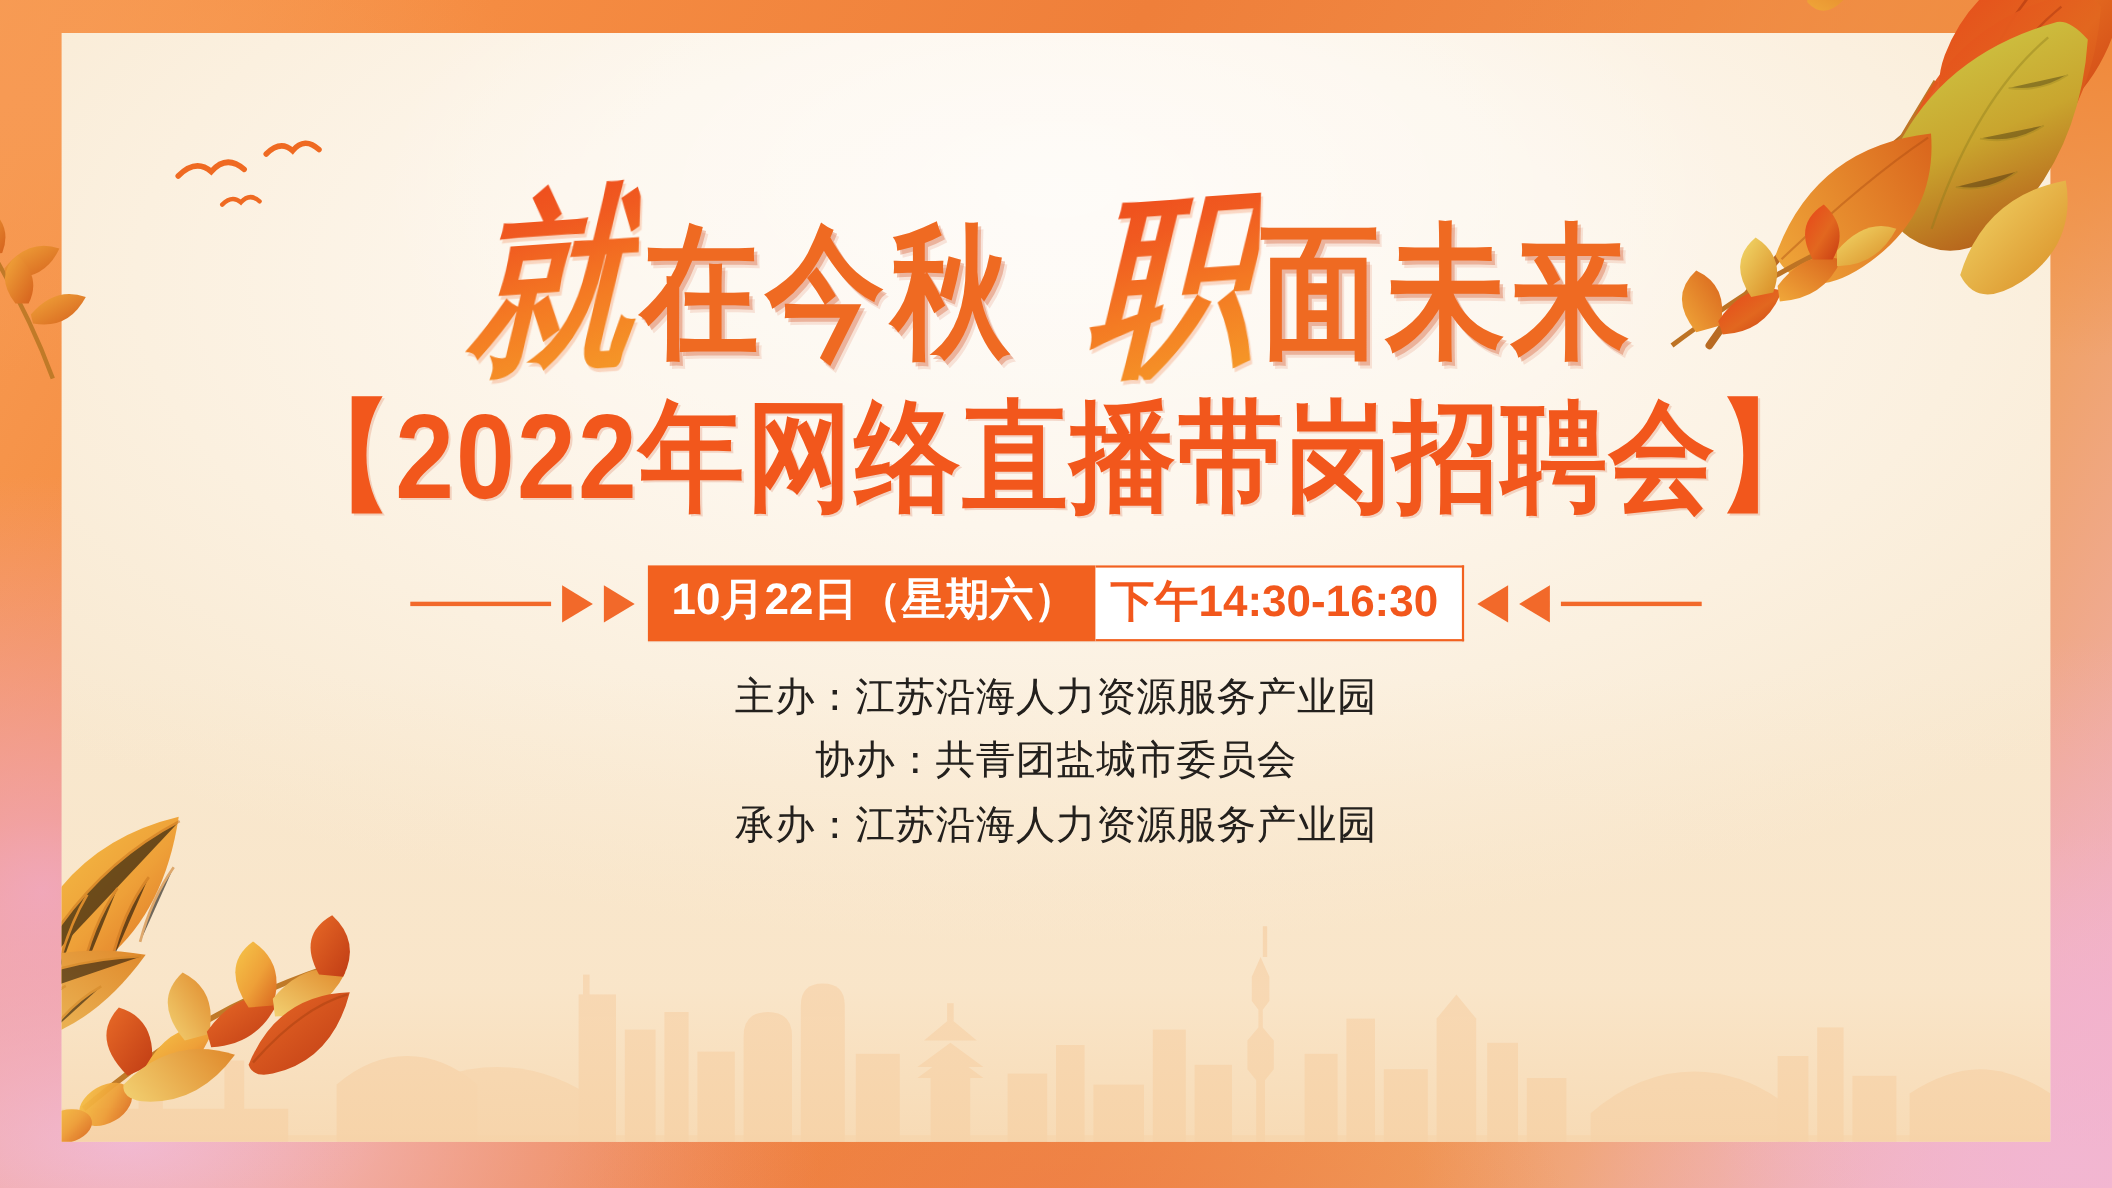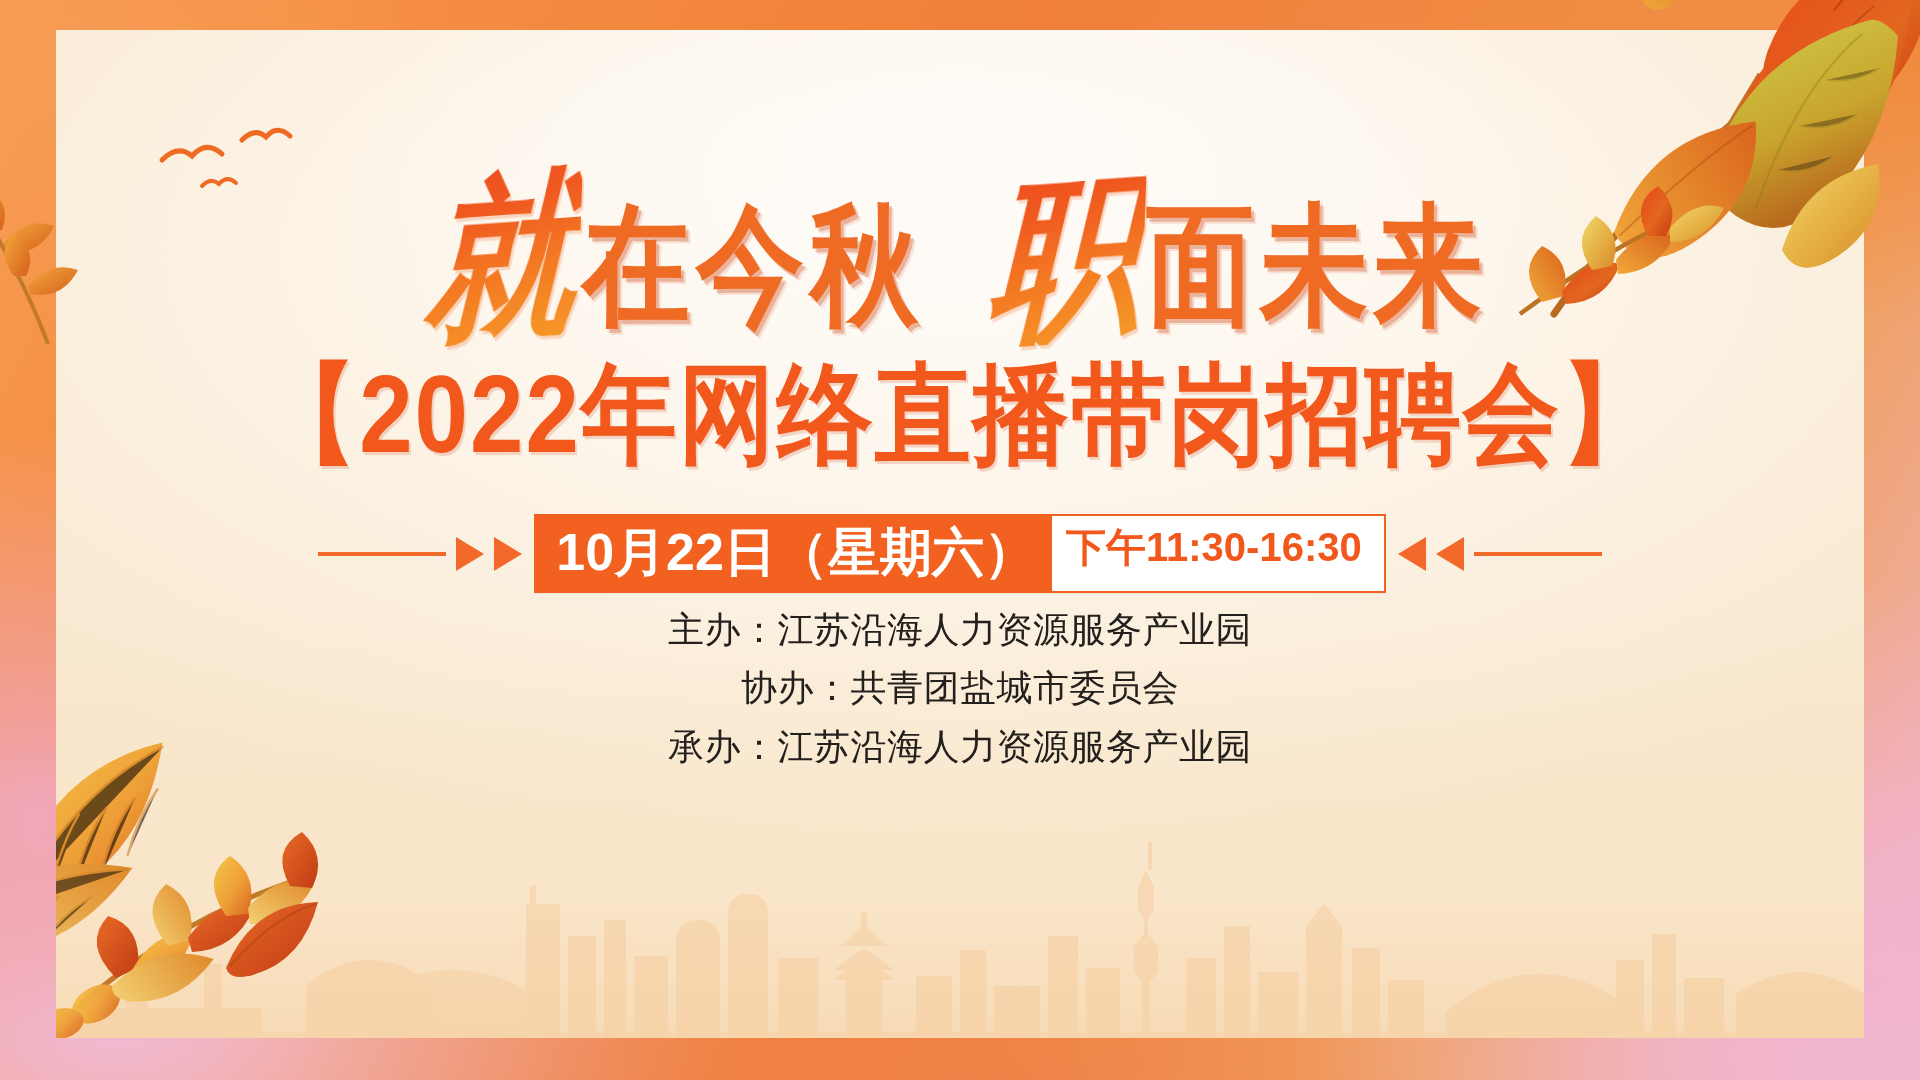--- a/index.html
+++ b/index.html
@@ -118,42 +118,42 @@
     border-left:none;
     border-right:28px solid #f2692a;
     margin-left:0; margin-right:10px;
   }
   .date-box {
     display:flex; align-items:stretch; margin:0 12px;
     box-shadow:0 1px 0 rgba(0,0,0,.04);
   }
   .date-left {
     background:#f2611f; color:#ffffff;
-    font-size:52px; font-weight:700;
+    font-size:40px; font-weight:700;
     padding:8px 16px 10px 22px;
     line-height:1.18;
     letter-spacing:0px;
     white-space:nowrap;
   }
   .date-right {
     background:#ffffff; color:#f2571c;
     font-size:40px; font-weight:700;
     padding:8px 22px 10px 14px;
     line-height:1.18;
     white-space:nowrap;
     border:2px solid #f2611f;
     border-left:none;
   }
 
   
   #organizers {
     position:absolute; left:0; right:0; top:574px;
     text-align:center;
     color:#23201d;
-    font-family:Liberation Mono, monospace;
+    font-family:Liberation Sans, sans-serif;
   }
   .org-line {
     font-size:36px; font-weight:500;
     line-height:1.62;
     letter-spacing:.5px;
     white-space:nowrap;
   }
 
   
   .leafwrap { position:absolute; pointer-events:none; }
@@ -244,21 +244,21 @@
 
     <div id="date-row">
       <div class="arrow-group">
         <div class="arrow-line"></div>
         <div class="tri"></div>
         <div class="tri"></div>
       </div>
 
       <div class="date-box">
         <div class="date-left">10月22日（星期六）</div>
-        <div class="date-right">下午11:30-16:30</div>
+        <div class="date-right">下午14:30-16:30</div>
       </div>
 
       <div class="arrow-group">
         <div class="tri flip"></div>
         <div class="tri flip"></div>
         <div class="arrow-line right"></div>
       </div>
     </div>
 
     <div id="organizers">

